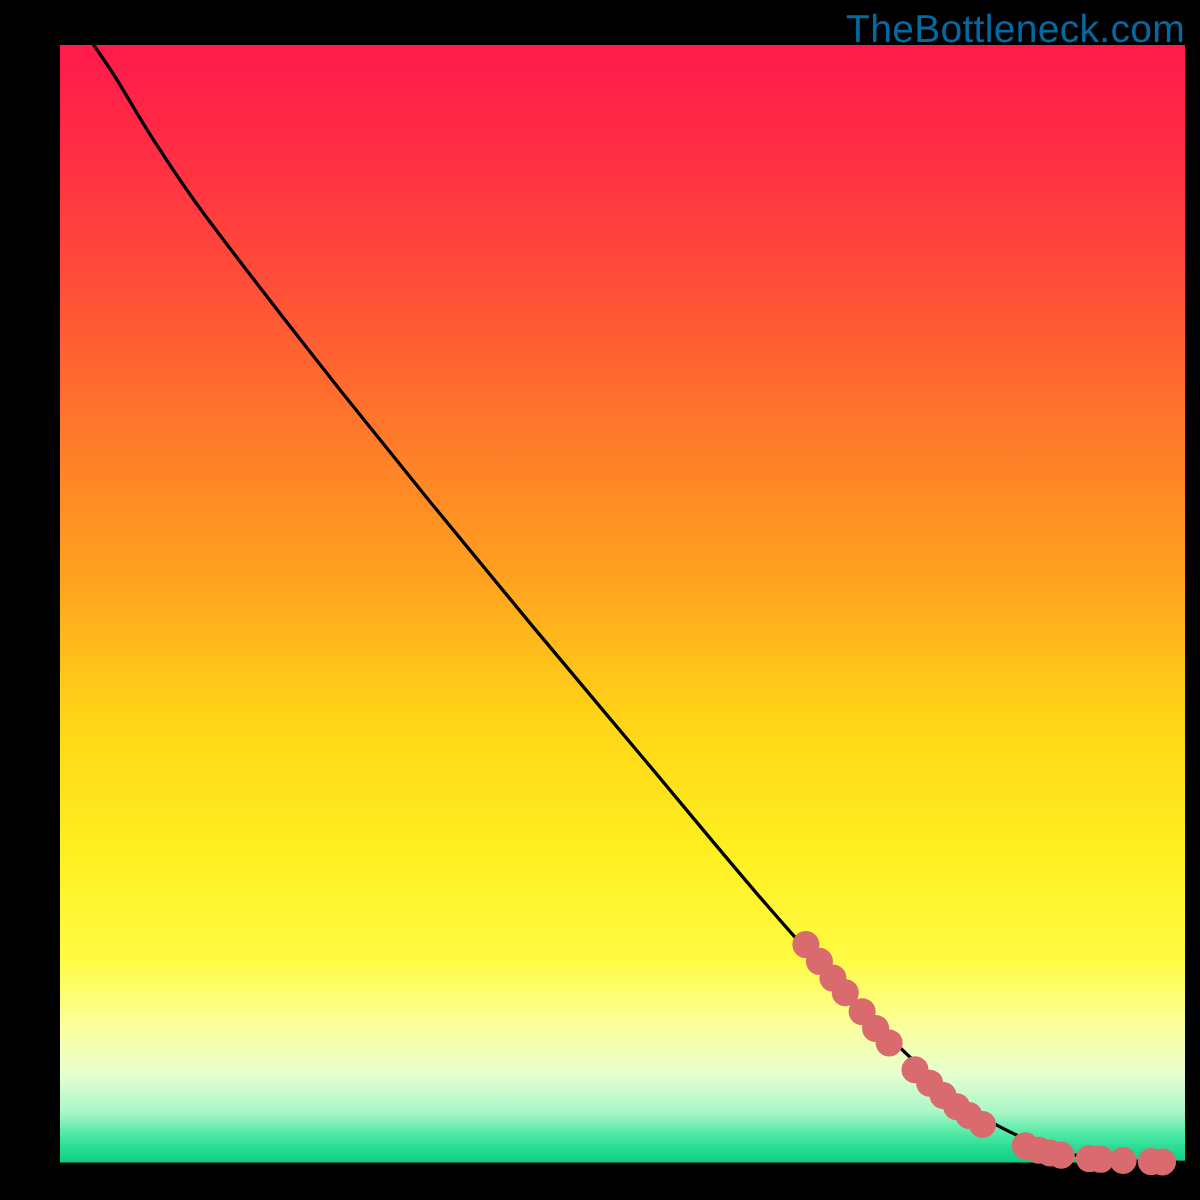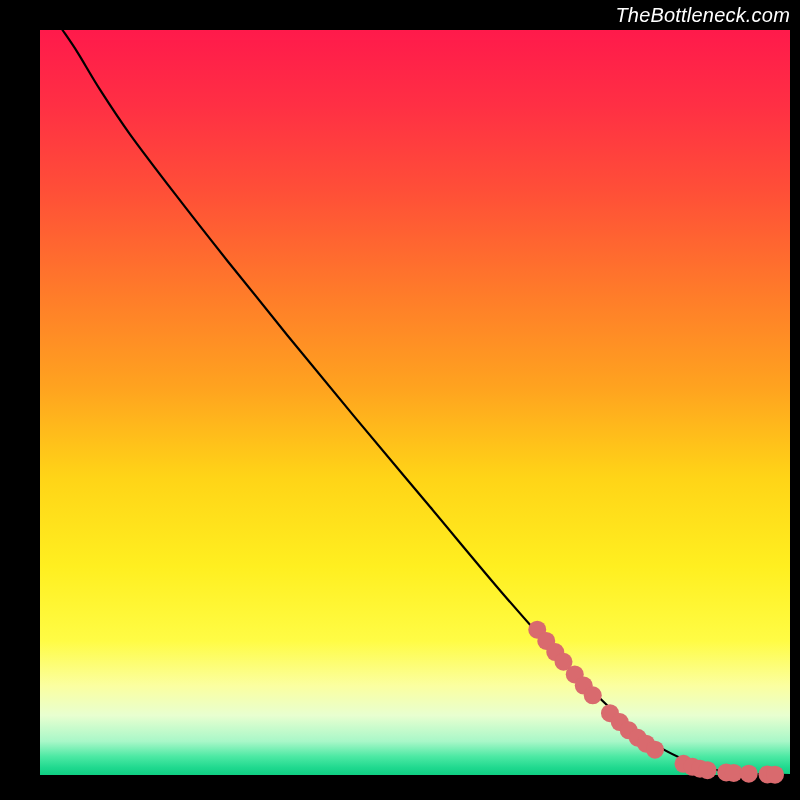--- a/index.html
+++ b/index.html
@@ -14,26 +14,25 @@
   .stage {
     position: relative;
     width: 800px;
     height: 800px;
     background: #000;
   }
   .watermark {
     position: absolute;
     top: 4px;
     right: 10px;
-    color: #ffffff;
-    font-size: 20px;
+    color: #0369a1;
+    font-size: 26px;
     font-weight: 500;
     letter-spacing: 0.2px;
     user-select: none;
-    font-style: italic;
   }
   svg {
     position: absolute;
     left: 0;
     top: 0;
     width: 800px;
     height: 800px;
   }
 </style>
 </head>

